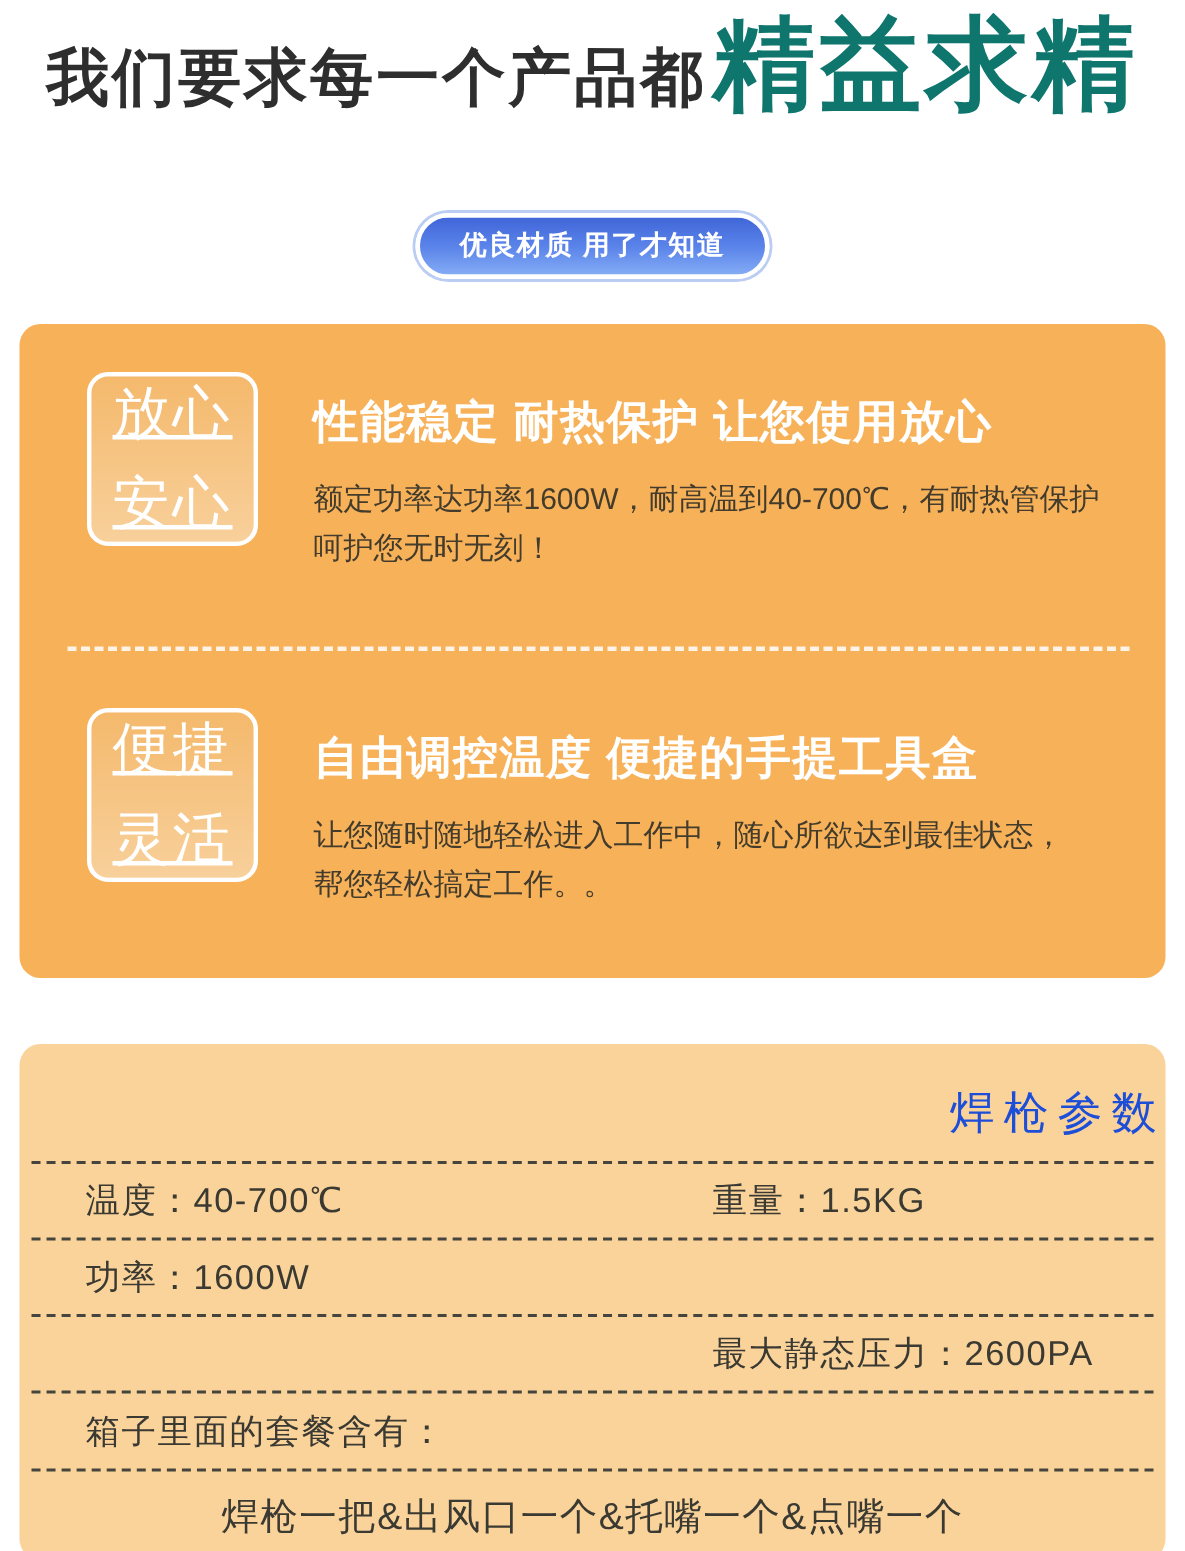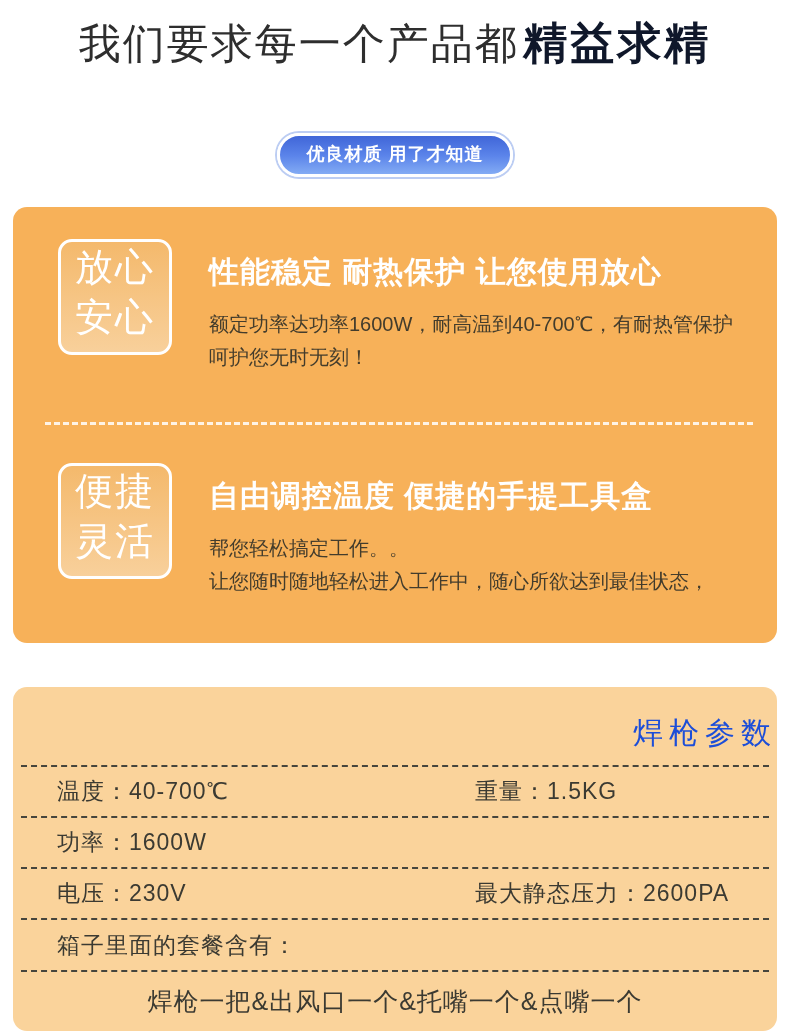--- a/index.html
+++ b/index.html
@@ -2,43 +2,43 @@
 <html><head>
 <meta charset="utf-8">
 <style>
   * { margin:0; padding:0; box-sizing:border-box; }
   html,body { width:790px; background:#ffffff; font-family:"Liberation Sans", sans-serif; }
   body { height:1034px; overflow:hidden; }
 
   
   .header { text-align:center; padding-top:14px; }
   .main-title { line-height:58px; white-space:nowrap; }
-  .title-regular { font-size:42px; font-weight:400; color:#2e2e2e; letter-spacing:2px; }
-  .title-accent { font-size:44px; font-weight:700; color:#0f172a; letter-spacing:3px; }
+  .title-regular { font-size:42px; font-weight:700; color:#2e2e2e; letter-spacing:2px; }
+  .title-accent { font-size:68px; font-weight:700; color:#0f766e; letter-spacing:3px; }
   .badge {
     display:inline-block; margin-top:33px;
     background:linear-gradient(180deg,#4066d8 0%,#5b84ea 52%,#83abf4 100%);
     color:#ffffff; font-size:18px; font-weight:700; letter-spacing:1px;
     padding:6px 26px 8px; border:3px solid #ffffff; border-radius:26px;
     box-shadow:0 0 0 2px #bccdf3;
   }
 
   
   .feature-card {
     margin:30px 13px 0; background:#f7b159; border-radius:14px;
     padding:32px 0 45px;
   }
   .feature-item { display:flex; padding-left:45px; }
   .tag-box {
     width:114px; height:116px; flex:0 0 114px;
     border:3px solid #ffffff; border-radius:14px;
     background:linear-gradient(180deg,#f4b96c 0%,#f8d09b 100%);
     color:#ffffff; font-size:38px; font-weight:500; letter-spacing:2px;
-    display:flex; flex-direction:column; justify-content:flex-start; align-items:center;
-    line-height:50px; text-align:center;
+    display:flex; flex-direction:column; justify-content:space-between; align-items:center;
+    line-height:50px; text-align:center;text-decoration:underline;
   }
   .feature-text { margin-left:37px; padding-top:13px; }
   .feature-heading { font-size:30px; font-weight:700; color:#ffffff; letter-spacing:1px; margin-bottom:15px; white-space:nowrap; }
   .feature-line { font-size:20px; font-weight:400; color:#433c2c; line-height:33px; white-space:nowrap; }
   .feature-divider { border:none; border-top:3px dashed rgba(255,255,255,0.85); margin:48px 24px 38px 32px; height:0; }
 
   
   .params-card { margin:44px 13px 0; background:#fad39b; border-radius:14px; padding-top:26px; }
   .params-title { text-align:right; font-size:30px; color:#1d4ed8; letter-spacing:6px; padding-bottom:11px; }
   .p-row { position:relative; margin:0 8px; border-top:2px dashed #46453d; height:51px;
@@ -77,41 +77,40 @@
 
   <hr class="feature-divider">
 
   <div class="feature-item">
     <div class="tag-box">
       <span>便捷</span>
       <span>灵活</span>
     </div>
     <div class="feature-text">
       <div class="feature-heading">自由调控温度 便捷的手提工具盒</div>
+      <div class="feature-line">让您随时随地轻松进入工作中，随心所欲达到最佳状态，</div>
       <div class="feature-line">帮您轻松搞定工作。。</div>
-      <div class="feature-line">让您随时随地轻松进入工作中，随心所欲达到最佳状态，</div>
     </div>
   </div>
 
 </div>
 
 <div class="params-card">
   <div class="params-title">焊枪参数</div>
 
   <div class="p-row">
     <span class="p-left">温度：40-700℃</span>
     <span class="p-right">重量：1.5KG</span>
   </div>
 
   <div class="p-row">
     <span class="p-left">功率：1600W</span>
   </div>
 
   <div class="p-row">
-    <span class="p-left">电压：230V</span>
     <span class="p-right">最大静态压力：2600PA</span>
   </div>
 
   <div class="p-row package-label-row">
     <span class="p-left">箱子里面的套餐含有：</span>
   </div>
 
   <div class="p-row package-contents-row">
     <span>焊枪一把&amp;出风口一个&amp;托嘴一个&amp;点嘴一个</span>
   </div>

